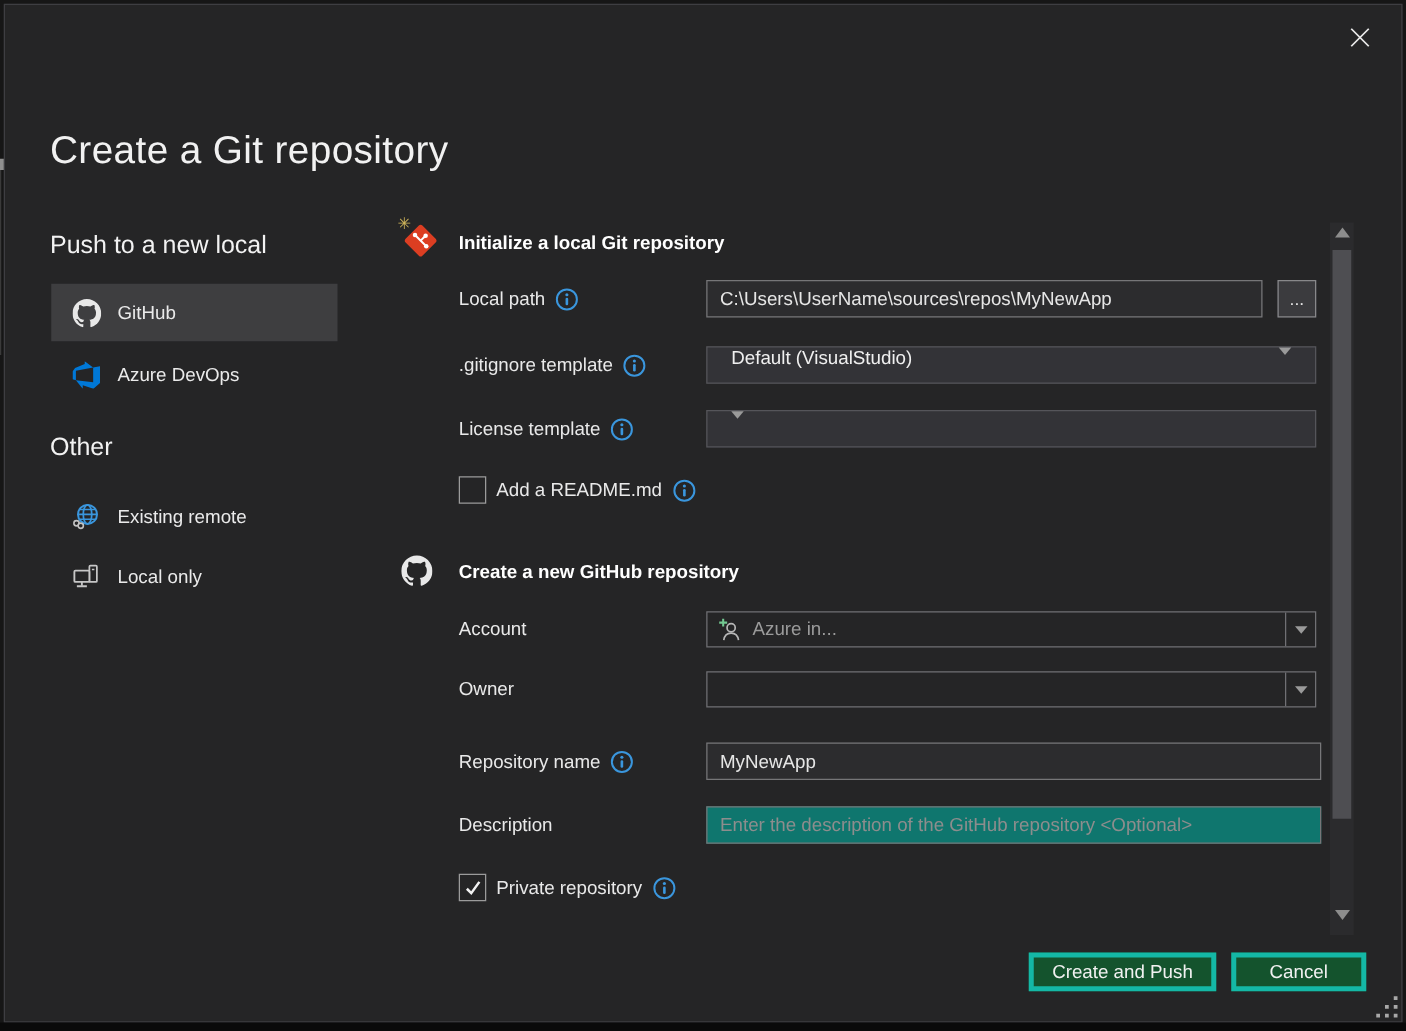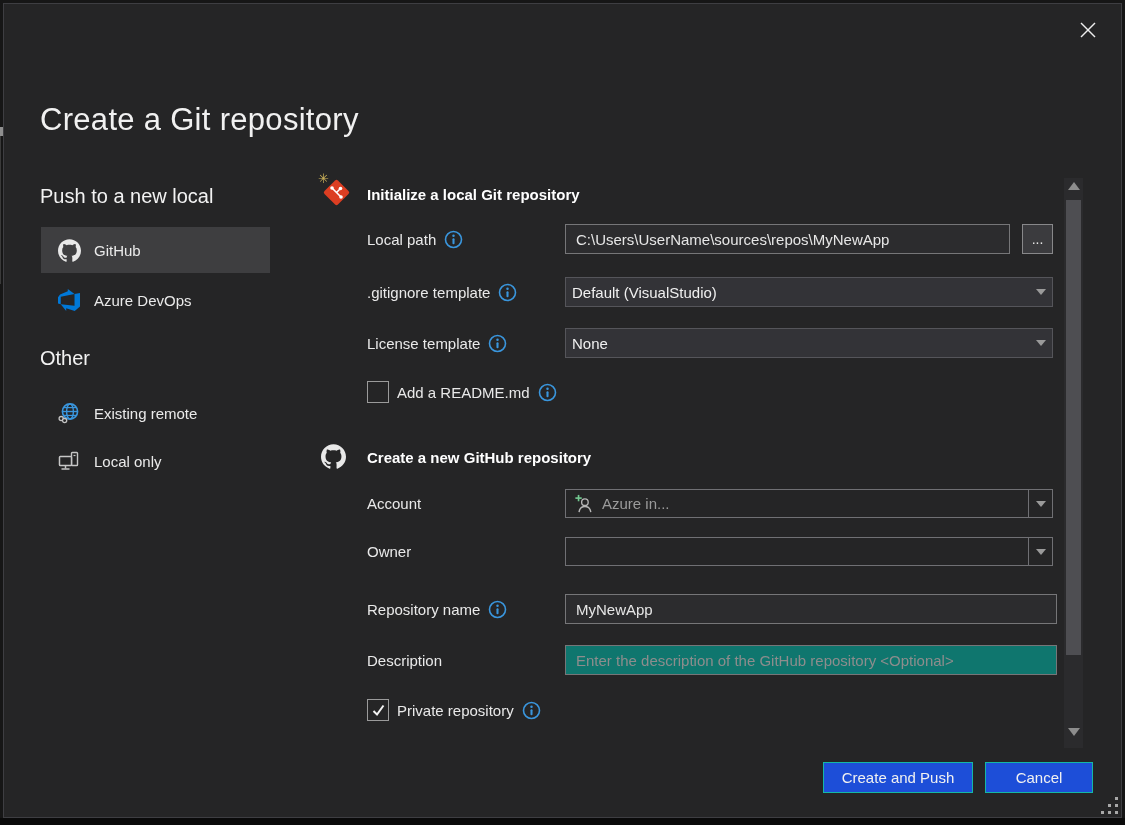--- a/index.html
+++ b/index.html
@@ -33,36 +33,36 @@
 
   
   .textbox { background:#2c2c2e; border:1px solid #767678; color:#e6e6e6; font-size:15px;
              padding:0 10px; width:100%; height:100%; font-family:"Liberation Sans", sans-serif; outline:none; }
   .textbox::placeholder { color:#8d8d8d; }
   .textbox.alt { background:#0f766e; }
 
   .browse-btn { background:#3b3b3e; border:1px solid #88888a; color:#e6e6e6; font-size:14px;
                 display:flex; align-items:center; justify-content:center; cursor:pointer; }
 
-  .dropdown { background:#333337; border:1px solid #55555a; display:flex; align-items:center;
-              color:#f0f0f0; font-size:15px; padding:0 6px; cursor:pointer; }
+  .dropdown { background:#333337; border:1px solid #55555a; display:flex; align-items:flex-start;
+              color:#f0f0f0; font-size:15px; padding:0 19px; cursor:pointer; }
   .dropdown .dd-text { flex:1 1 auto; white-space:nowrap; overflow:hidden; }
   .caret { width:0; height:0; border-left:5px solid transparent; border-right:5px solid transparent;
            border-top:6px solid #9a9a9a; flex:0 0 auto; }
 
   .combo { background:#252526; border:1px solid #707074; display:flex; align-items:stretch; cursor:pointer; }
   .combo .combo-main { flex:1 1 auto; display:flex; align-items:center; gap:8px; padding:0 8px;
                        font-size:15px; color:#9b9b9b; }
   .combo .combo-arrow { width:24px; border-left:1px solid #707074; display:flex; align-items:center;
                         justify-content:center; flex:0 0 auto; }
 
   .checkbox { width:22px; height:22px; border:1px solid #9b9b9b; background:transparent;
               display:flex; align-items:center; justify-content:center; cursor:pointer; flex:0 0 auto; }
 
-  .btn { background:#1d4ed8; border:1px solid #14b8a6; color:#f1f1f1; font-size:15px;
+  .btn { background:#14532d; border:4px solid #14b8a6; color:#f1f1f1; font-size:15px;
          display:flex; align-items:center; justify-content:center; cursor:pointer;
          font-family:"Liberation Sans", sans-serif; }
 
   
   .scroll-track { background:#2b2b2d; }
   .scroll-thumb { position:absolute; left:2px; width:15px; background:#4e4e52; }
   .scroll-arrow-up { width:0; height:0; border-left:6px solid transparent; border-right:6px solid transparent;
                      border-bottom:8px solid #8d8d8d; }
   .scroll-arrow-down { width:0; height:0; border-left:6px solid transparent; border-right:6px solid transparent;
                        border-top:8px solid #8d8d8d; }
@@ -193,21 +193,20 @@
     <span>License template</span>
     <span class="info-icon">
       <svg width="19" height="19" viewBox="0 0 19 19">
           <circle cx="9.5" cy="9.5" r="8" fill="none" stroke="#3a96dd" stroke-width="1.6"></circle>
           <circle cx="9.5" cy="5.8" r="1.25" fill="#3a96dd"></circle>
           <rect x="8.45" y="8.2" width="2.1" height="6" rx="1" fill="#3a96dd"></rect>
         </svg>
     </span>
   </div>
   <div class="abs dropdown" style="left:565px;top:328px;width:488px;height:30px;">
-    <span class="dd-text">None</span>
     <span class="caret"></span>
   </div>
 
   <div class="abs row-label" style="left:367px;top:381px;height:22px;">
     <span class="checkbox"></span>
     <span>Add a README.md</span>
     <span class="info-icon">
       <svg width="19" height="19" viewBox="0 0 19 19">
           <circle cx="9.5" cy="9.5" r="8" fill="none" stroke="#3a96dd" stroke-width="1.6"></circle>
           <circle cx="9.5" cy="5.8" r="1.25" fill="#3a96dd"></circle>

